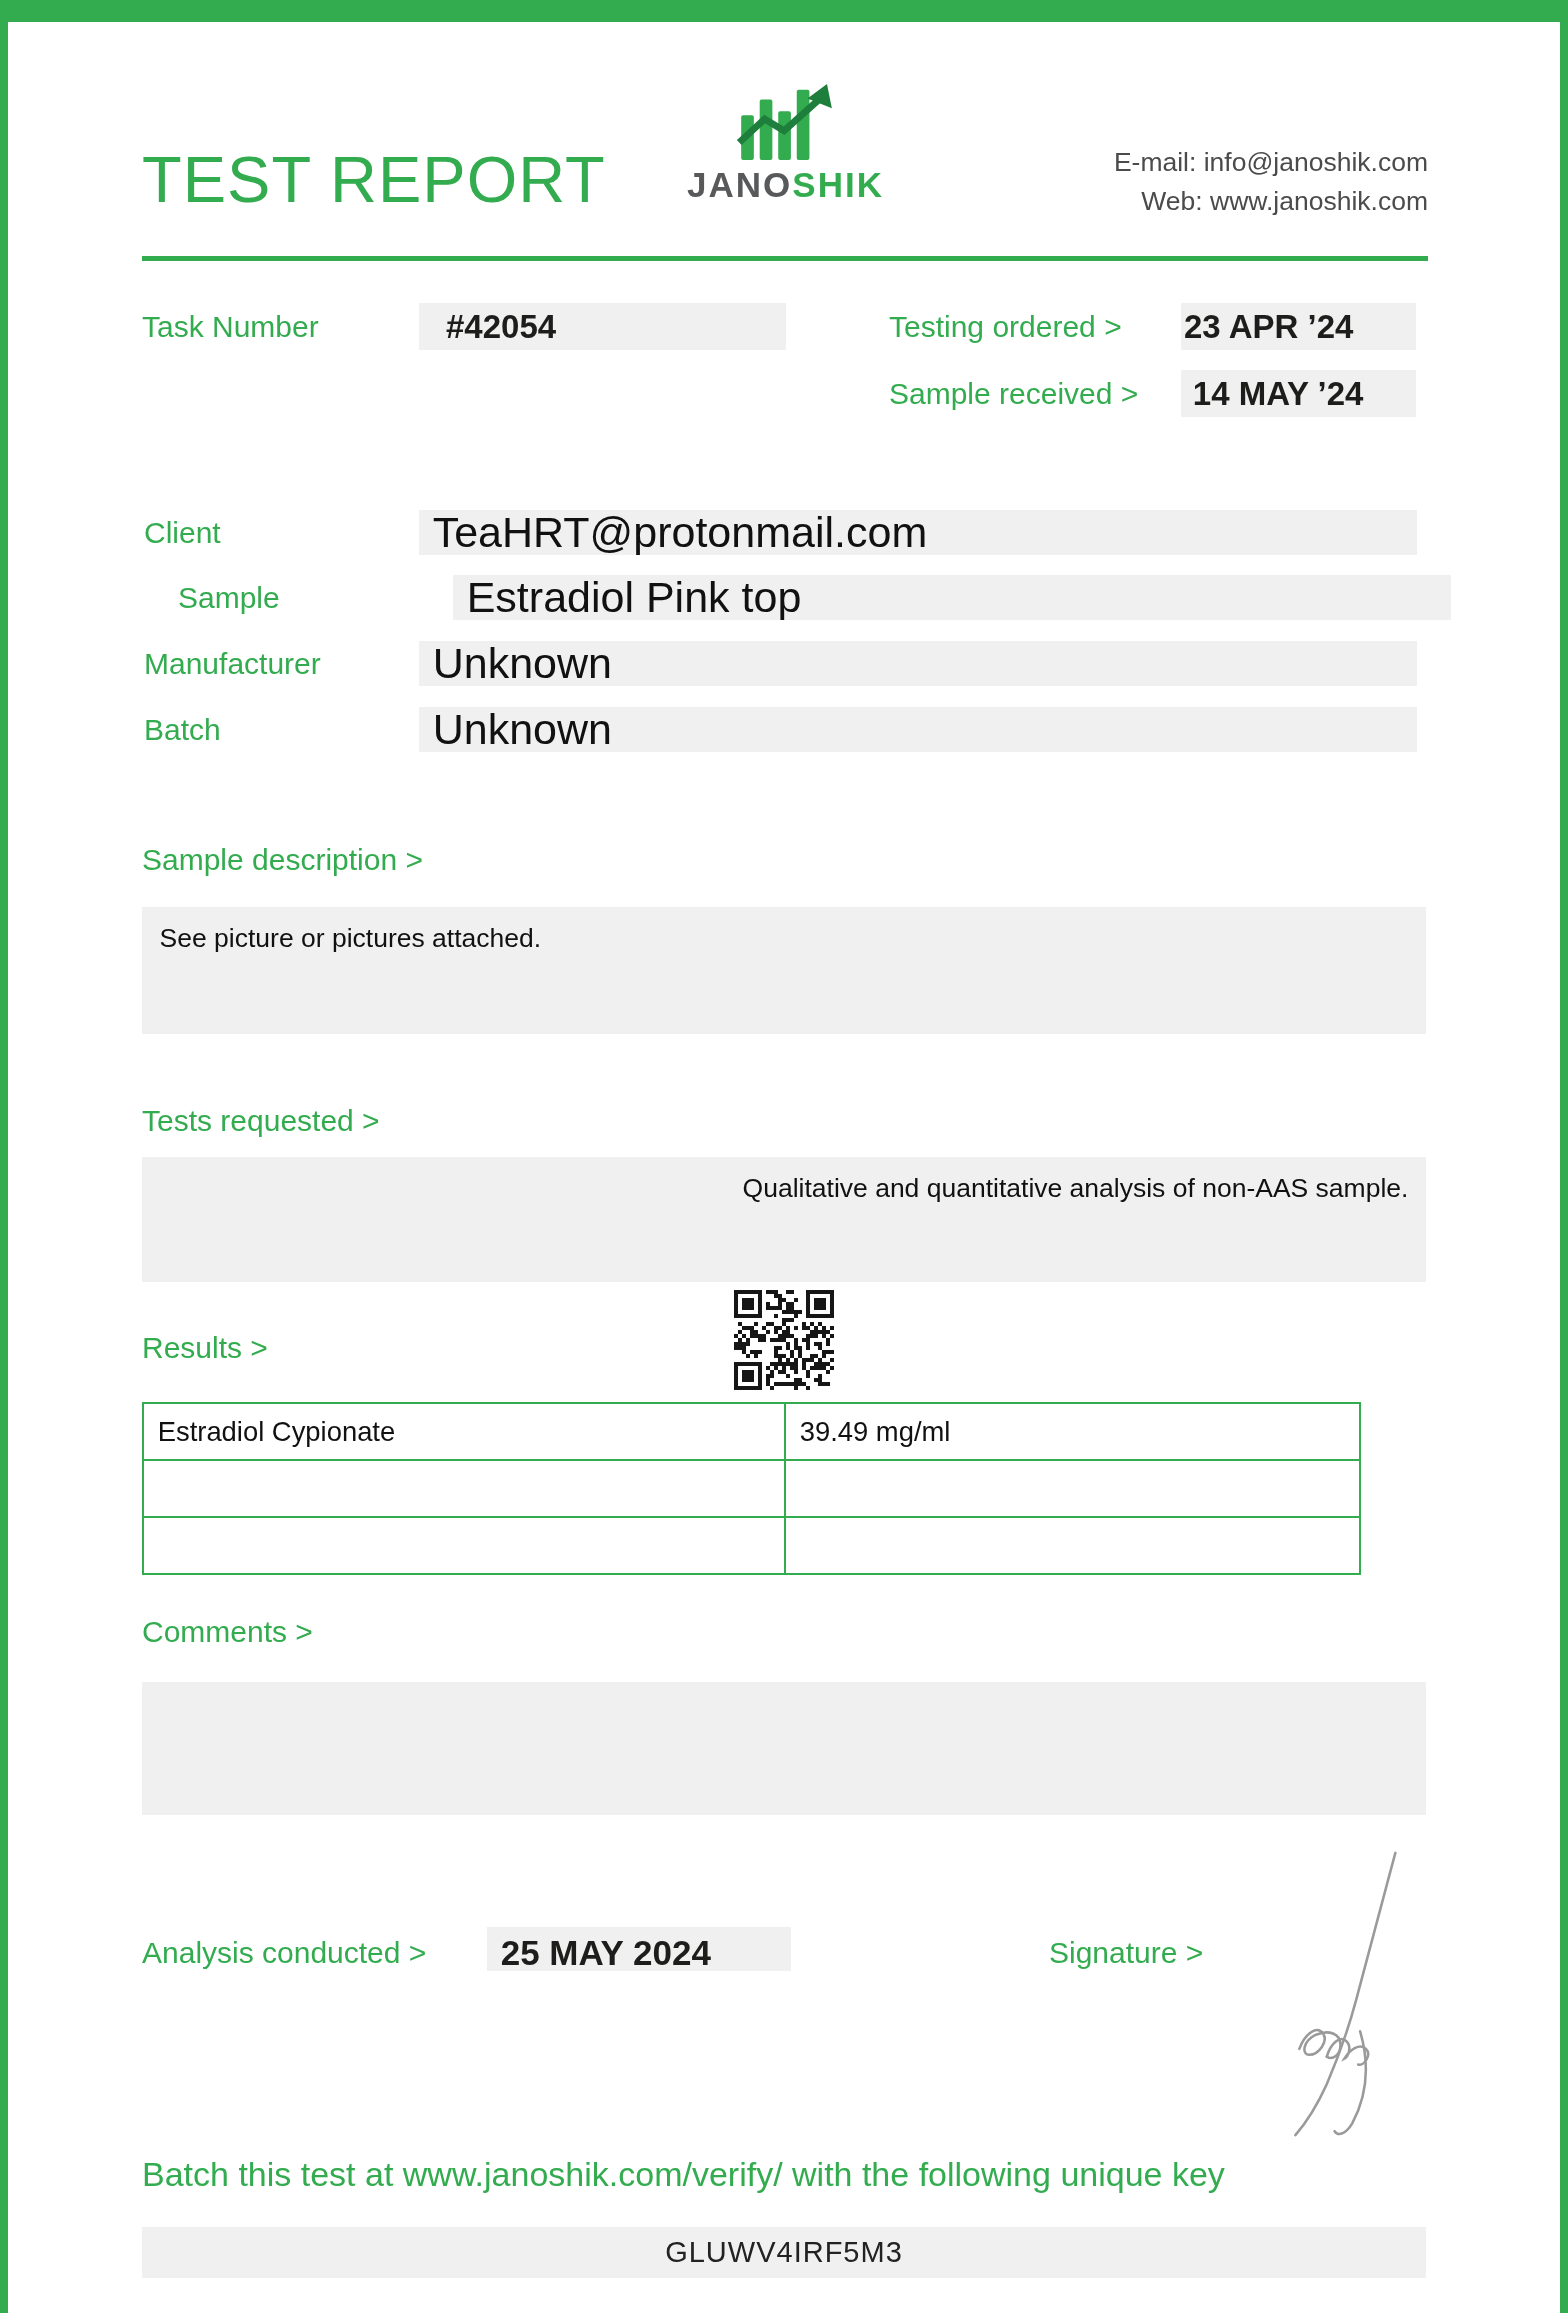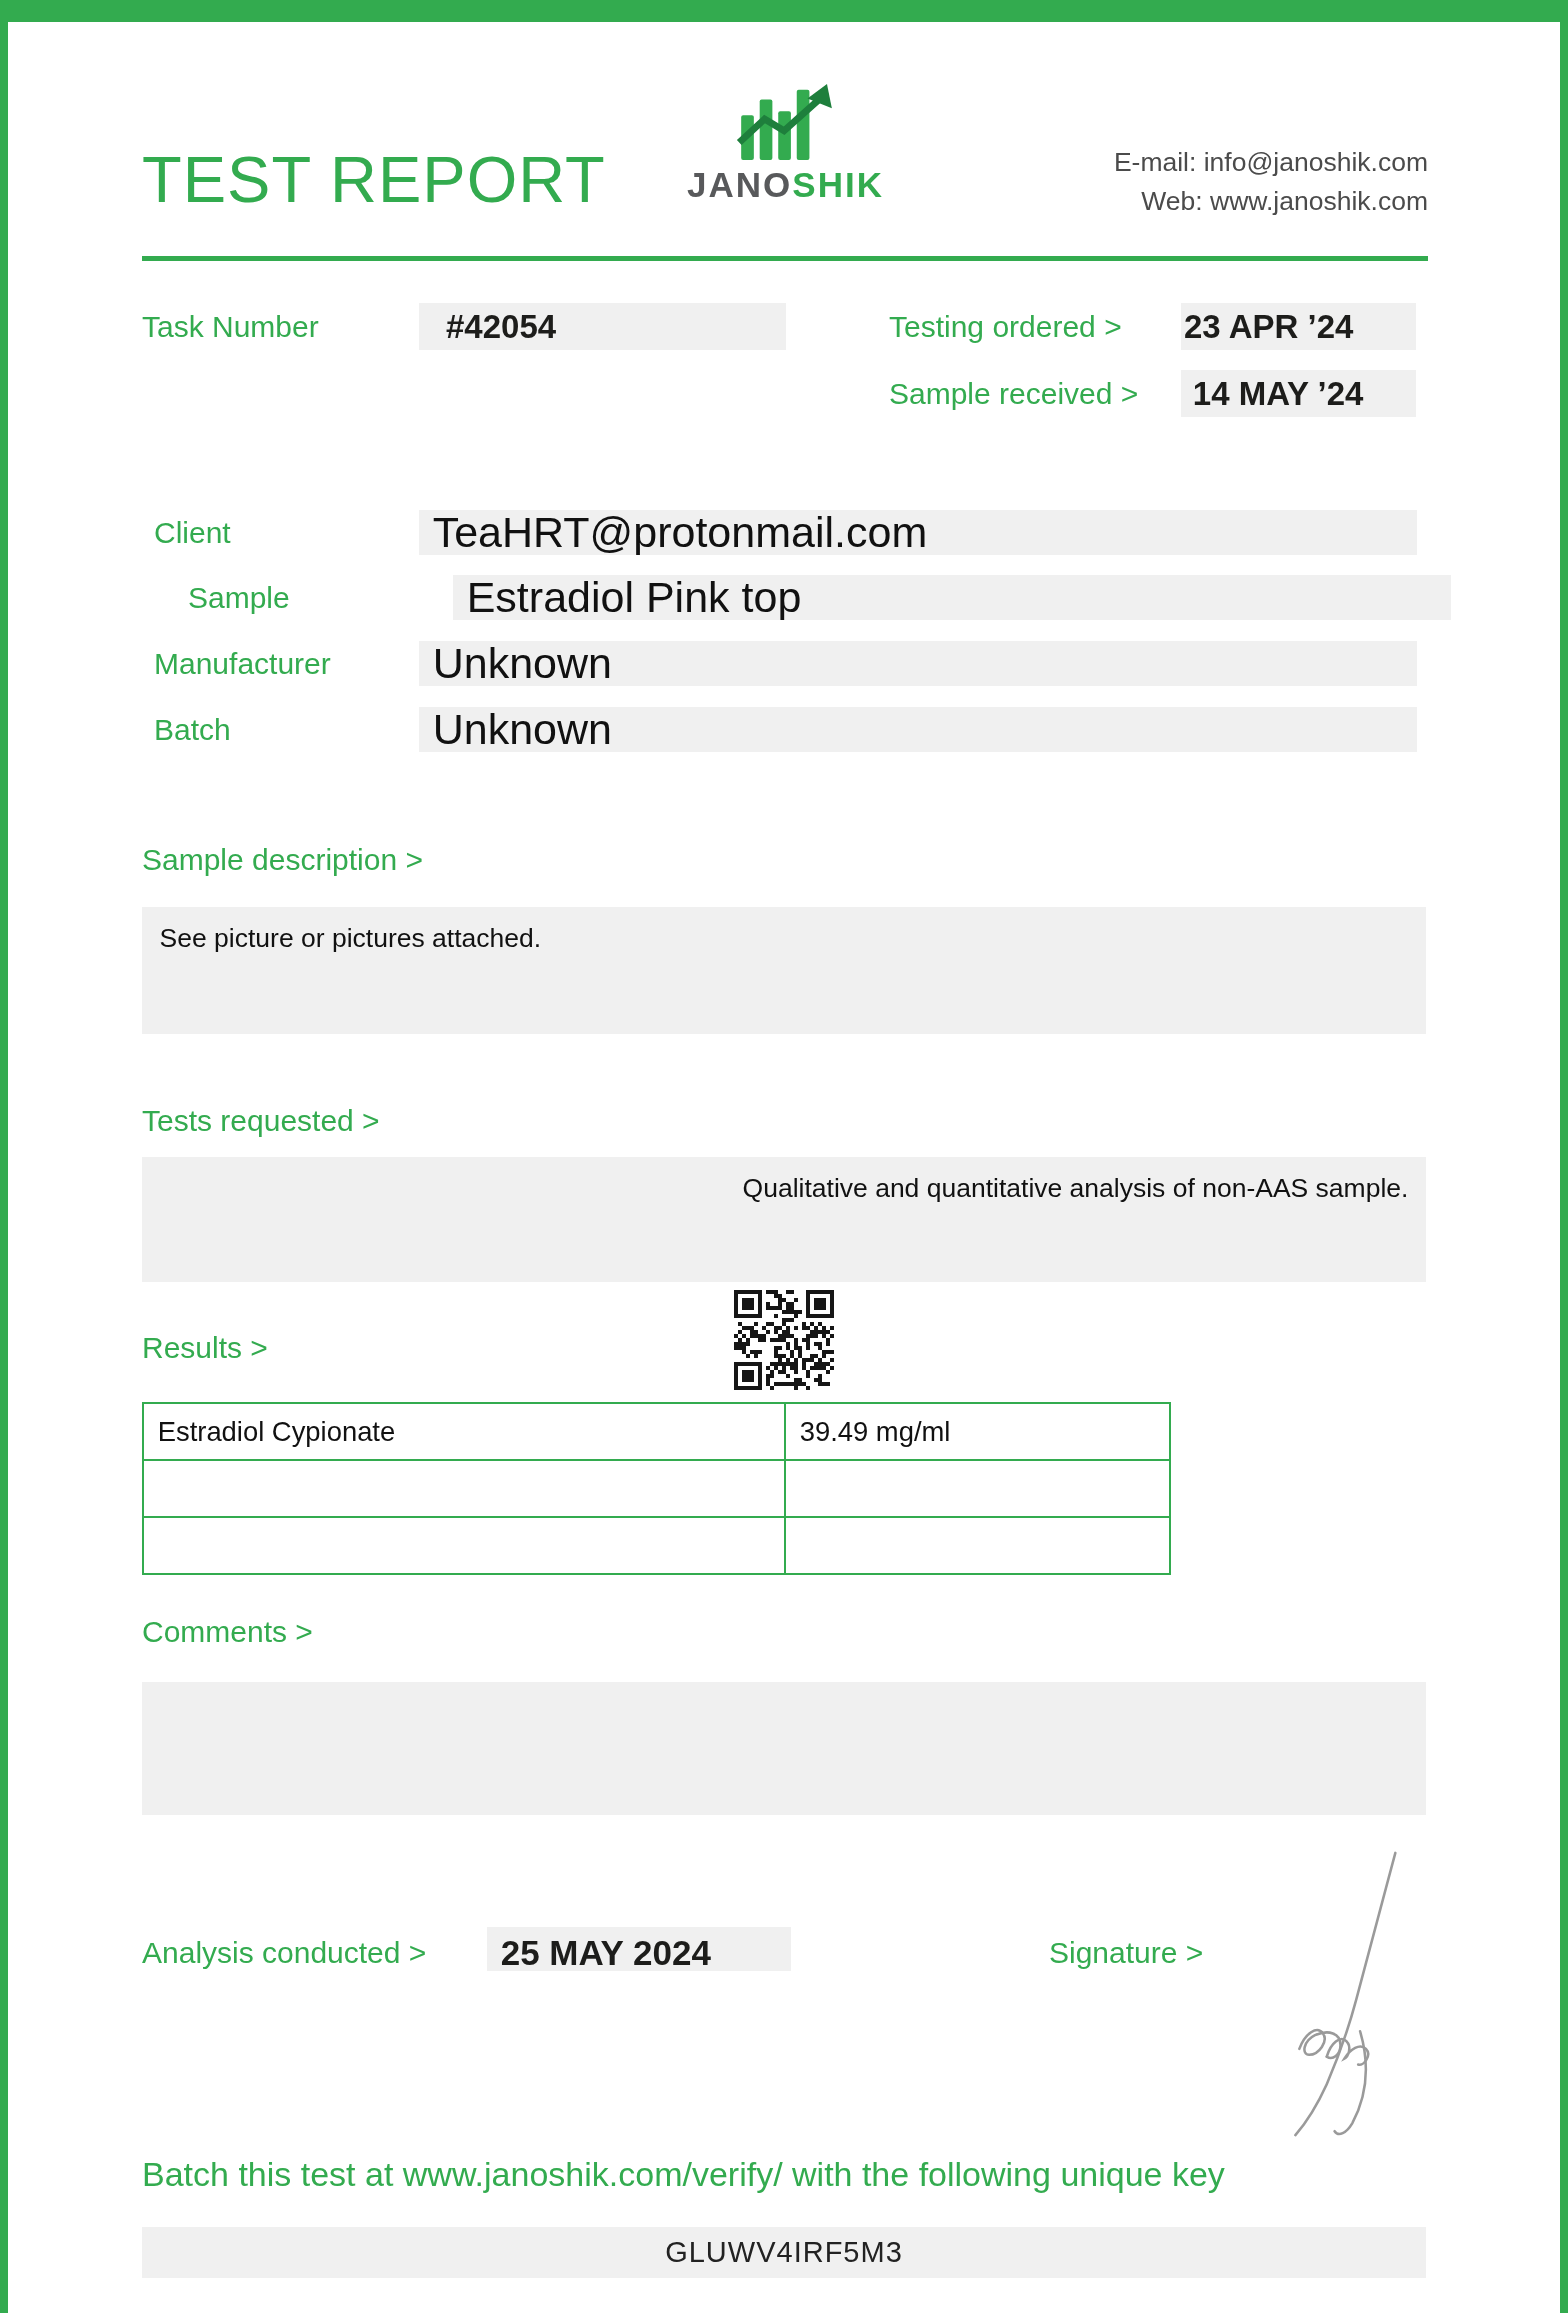--- a/index.html
+++ b/index.html
@@ -49,35 +49,35 @@
 
   
   .lbl-task      { left: 142px;  top: 303px; line-height: 47px; }
   .box-task      { left: 419px;  top: 303px; width: 367px;  height: 47px; line-height: 47px; padding-left: 27px; font-size: 33px; font-weight: bold; }
   .lbl-ordered   { left: 889px;  top: 303px; line-height: 47px; }
   .box-ordered   { left: 1181px; top: 303px; width: 235px;  height: 47px; line-height: 47px; padding-left: 3px; font-size: 33px; font-weight: bold; }
   .lbl-received  { left: 889px;  top: 370px; line-height: 47px; }
   .box-received  { left: 1181px; top: 370px; width: 235px;  height: 47px; line-height: 47px; padding-left: 11.8px; font-size: 33px; font-weight: bold; }
 
   
-  .detail-label { left: 154px; line-height: 45px; text-align: center; }
+  .detail-label { left: 144px; line-height: 45px; text-align: center; }
   .detail-box   { left: 419px; width: 998px; height: 45px; line-height: 45px; padding-left: 13.7px; font-size: 43px; color: #111; }
   .r0 { top: 510px; } .r1 { top: 575px; margin-left: 34px; } .r2 { top: 641px; } .r3 { top: 707px; }
 
   
   .lbl-desc     { left: 142px; top: 843px; }
   .box-desc     { left: 142px; top: 907px;  width: 1284px; height: 127px; padding: 15.7px 17.6px; font-size: 26.5px; color: #111; white-space: normal; }
   .lbl-tests    { left: 142px; top: 1104px; }
   .box-tests    { left: 142px; top: 1157px; width: 1284px; height: 125px; padding: 15.7px 17.6px; font-size: 26.5px; color: #111; white-space: normal; text-align: right; }
 
   .qr { left: 734px; top: 1290px; width: 100px; height: 100px; }
   .qr svg { display: block; width: 100px; height: 100px; fill: #161616; }
 
   .lbl-results  { left: 142px; top: 1331px; }
-  .results-table { left: 142px; top: 1402px; width: 1029px; border-collapse: collapse; }
+  .results-table { left: 142px; top: 1402px; width: 1219px; border-collapse: collapse; }
   .results-table td {
     border: 2px solid var(--green); height: 57px;
     font-size: 27.4px; color: #111; padding-left: 13.7px; white-space: nowrap;
   }
   .results-table td.c0 { width: 642px; }
 
   .lbl-comments { left: 142px; top: 1615px; }
   .box-comments { left: 142px; top: 1682px; width: 1284px; height: 133px; }
 
   .lbl-analysis { left: 142px;  top: 1927px; line-height: 51px; }

